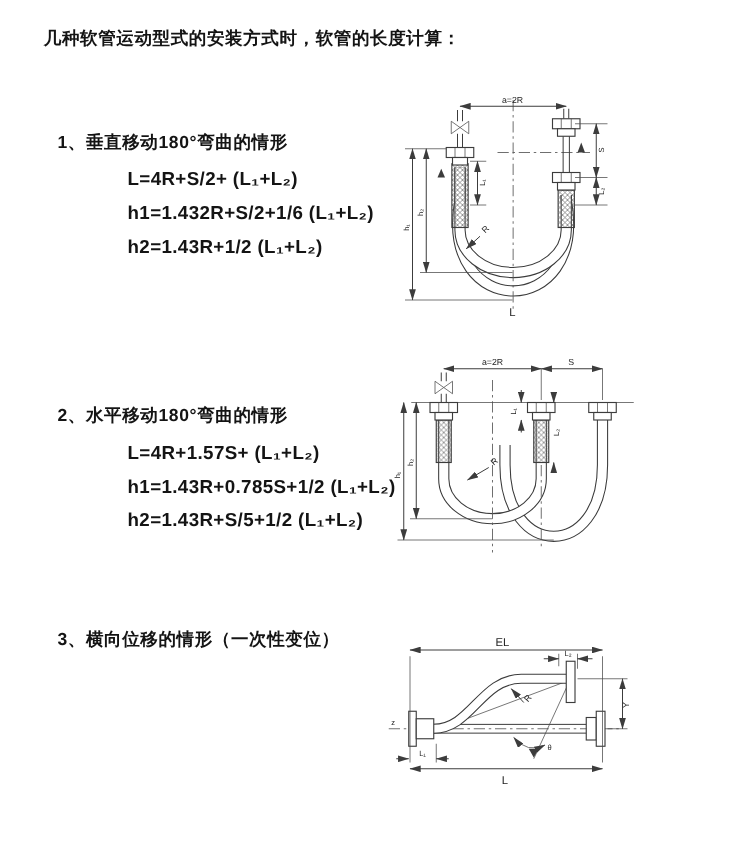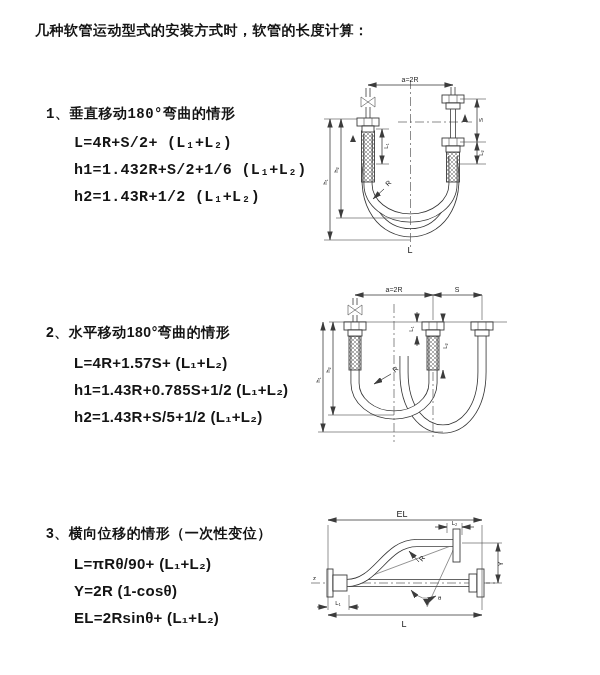--- a/index.html
+++ b/index.html
@@ -6,22 +6,22 @@
   body{
     width:600px;height:675px;background:#ffffff;position:relative;overflow:hidden;
     font-family:"Liberation Sans","DejaVu Sans",sans-serif;color:#141414;
   }
   .page-title{
     position:absolute;left:35px;top:22px;font-size:14px;font-weight:bold;letter-spacing:.5px;text-align:right;
   }
   .section{position:absolute;left:46px;}
   .sec-heading{font-size:14px;font-weight:bold;letter-spacing:.5px;white-space:nowrap;}
   .formulas{margin:7px 0 0 28px;}
-  .formula{font-size:15px;font-weight:bold;line-height:27px;white-space:nowrap;letter-spacing:.3px;}
-  #section-1{top:105px;font-family:Liberation Mono, monospace;} #section-2{top:324px;} #section-3{top:525px;}
+  .formula{font-size:15px;font-weight:bold;line-height:27px;white-space:nowrap;letter-spacing:.3px;margin-left:28px;}
+  #section-1{top:105px;} #section-2{top:324px;} #section-3{top:503px;}
   .diagram{position:absolute;}
   #diagram-1{left:310px;top:72px;} #diagram-2{left:315px;top:282px;} #diagram-3{left:305px;top:503px;}
 
   
   .dim{stroke:#3c3c3c;stroke-width:.8;fill:none;}
   .thin{stroke:#4a4a4a;stroke-width:.6;fill:none;}
   .cl{stroke:#5a5a5a;stroke-width:.7;fill:none;stroke-dasharray:9 3 2 3;}
   .hout{stroke:#3c3c3c;stroke-width:9;fill:none;}
   .hin{stroke:#ffffff;stroke-width:7.3;fill:none;}
   .hout3{stroke:#3c3c3c;stroke-width:8;fill:none;}
@@ -51,25 +51,20 @@
   <div class="sec-heading">2、水平移动180°弯曲的情形</div>
   <div class="formulas">
     <div class="formula">L=4R+1.57S+ (L₁+L₂)</div>
     <div class="formula">h1=1.43R+0.785S+1/2 (L₁+L₂)</div>
     <div class="formula">h2=1.43R+S/5+1/2 (L₁+L₂)</div>
   </div>
 </div>
 
 <div class="section" id="section-3">
   <div class="sec-heading">3、横向位移的情形（一次性变位）</div>
-  <div class="formulas">
-    <div class="formula">L=πRθ/90+ (L₁+L₂)</div>
-    <div class="formula">Y=2R (1-cosθ)</div>
-    <div class="formula">EL=2Rsinθ+ (L₁+L₂)</div>
-  </div>
 </div>
 
 <svg class="diagram" id="diagram-1" width="285" height="185" viewBox="0 0 285 185">
   <defs>
     <pattern id="braidpat" width="4" height="4" patternUnits="userSpaceOnUse">
       <path d="M0,4 L4,0 M0,0 L4,4" stroke="#5a5a5a" stroke-width="0.5"></path>
     </pattern>
     <marker id="arr" viewBox="0 0 10 6" refX="9.5" refY="3" markerWidth="9" markerHeight="5.4" orient="auto-start-reverse" markerUnits="userSpaceOnUse">
       <path d="M0,0 L10,3 L0,6 Z" fill="#3c3c3c"></path>
     </marker>

